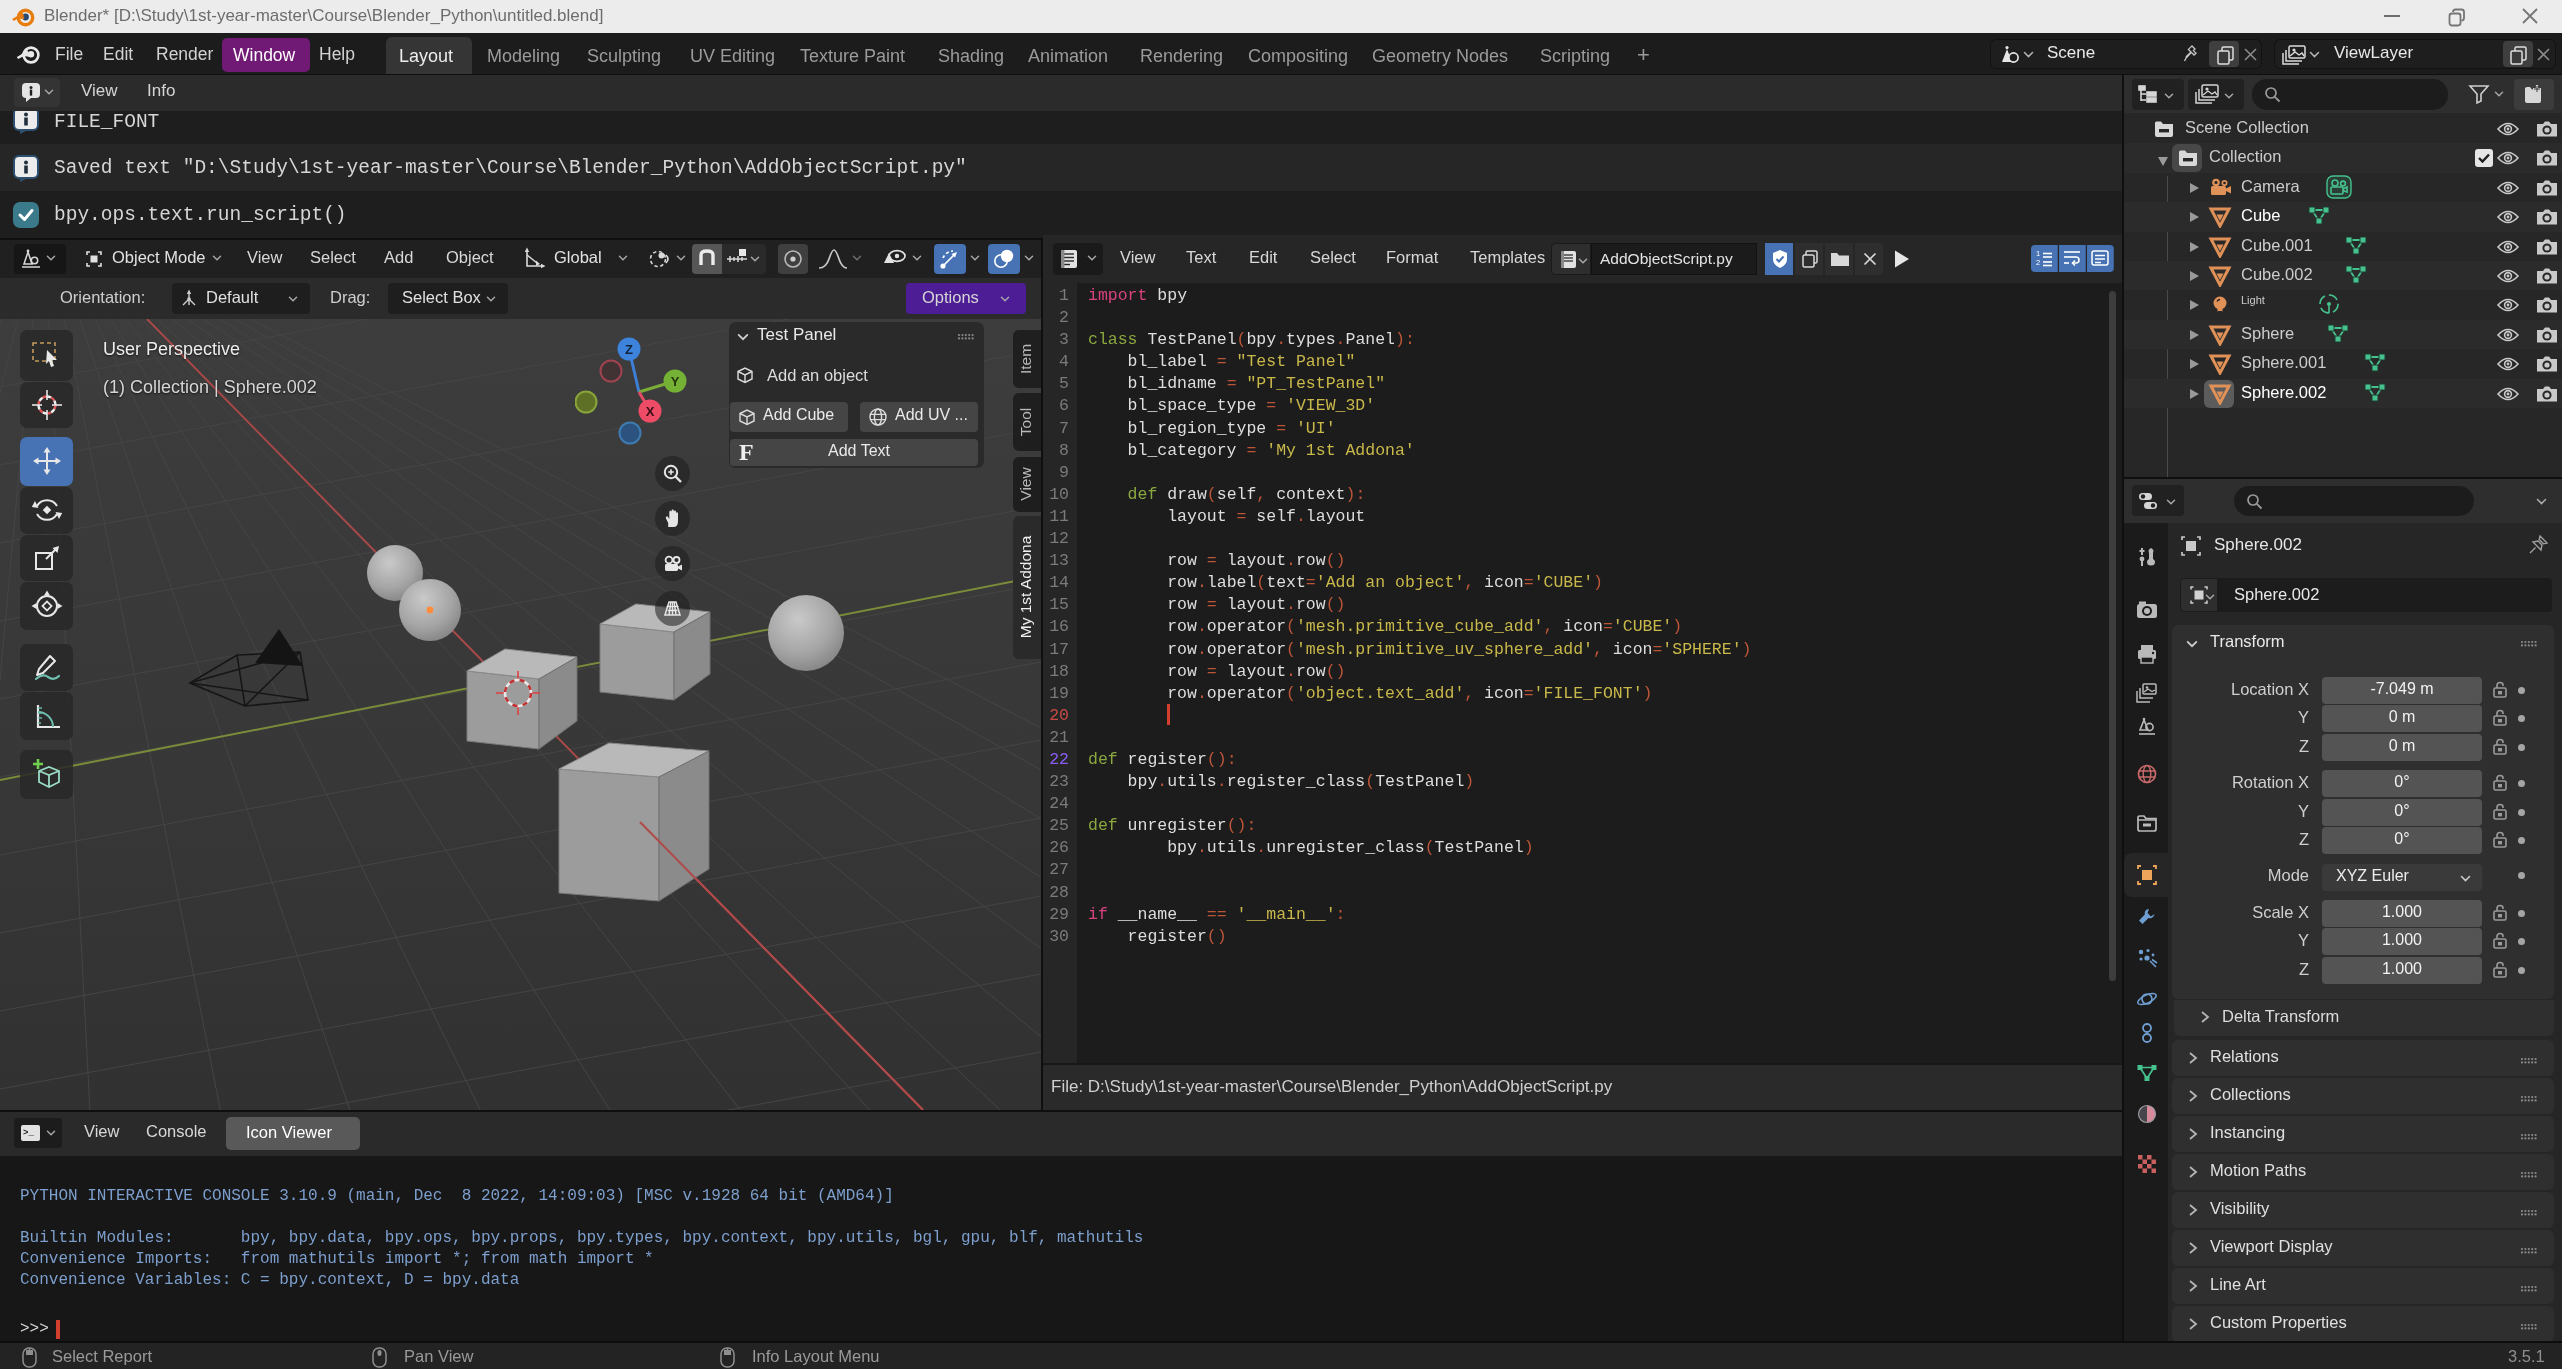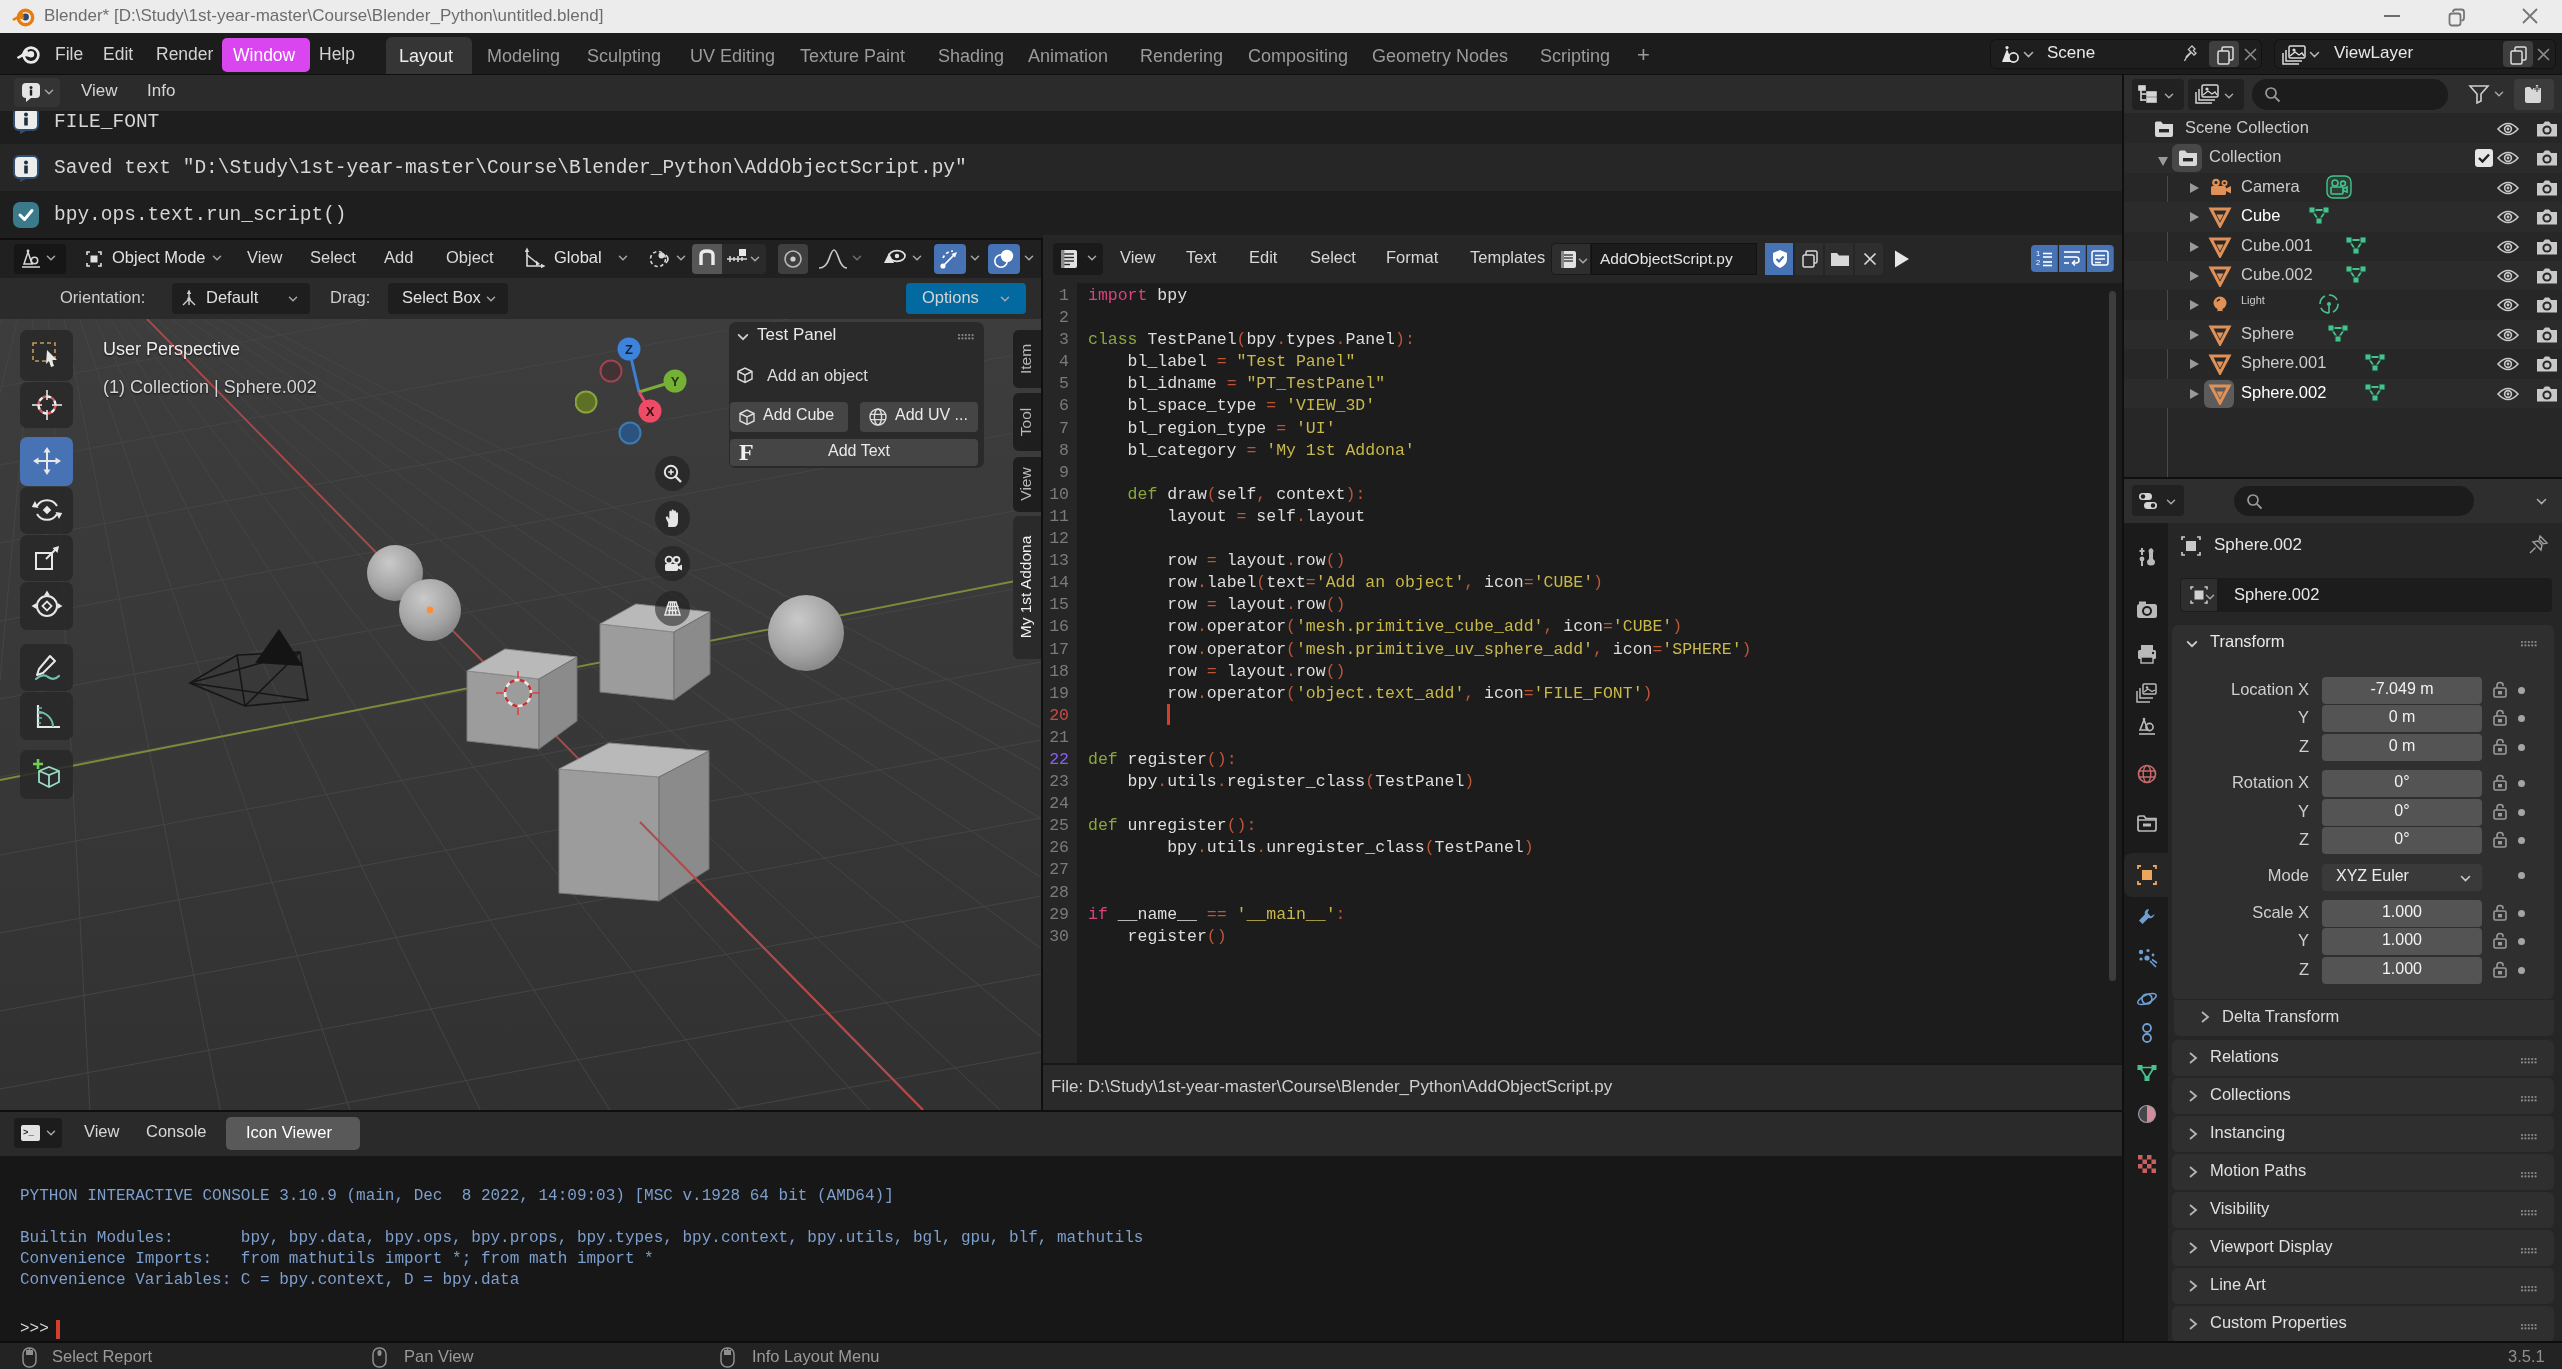--- a/index.html
+++ b/index.html
@@ -28,21 +28,21 @@
     <svg style="position:absolute;left:16px;top:10px" width="26" height="24" viewBox="0 0 26 24">
 <circle cx="15" cy="12" r="7.4" fill="none" stroke="#e9e9e9" stroke-width="2.6"></circle>
 <circle cx="15" cy="11.3" r="3.2" fill="#e9e9e9"></circle>
 <path d="M2 14 L11 6.5 L13 10.5 Z" fill="#e9e9e9"></path>
 <path d="M1.5 15 Q7 11 13 12.5" stroke="#e9e9e9" stroke-width="2.4" fill="none"></path>
 </svg>
     <div style="position:absolute;left:55px;top:11px;white-space:nowrap;font-size:17.5px;color:#d2d2d2">File</div>
     <div style="position:absolute;left:103px;top:11px;white-space:nowrap;font-size:17.5px;color:#d2d2d2">Edit</div>
     <div style="position:absolute;left:156px;top:11px;white-space:nowrap;font-size:17.5px;color:#d2d2d2">Render</div>
     <div style="position:absolute;left:319px;top:11px;white-space:nowrap;font-size:17.5px;color:#d2d2d2">Help</div>
-    <div style="position:absolute;left:222px;top:5px;width:88px;height:34px;background:#d946ef;border-radius:5px">
+    <div style="position:absolute;left:222px;top:5px;width:88px;height:34px;background:#701a75;border-radius:5px">
       <div style="position:absolute;left:11px;top:7px;white-space:nowrap;font-size:17.5px;color:#fff">Window</div>
     </div>
     <div style="position:absolute;left:386px;top:4px;width:86px;height:37px;background:#353535;border-radius:6px 6px 0 0"></div>
     <div style="position:absolute;left:399px;top:13px;white-space:nowrap;font-size:18px;color:#ececec">Layout</div>
     <div style="position:absolute;left:487px;top:13px;white-space:nowrap;font-size:18px;color:#9b9b9b">Modeling</div>
     <div style="position:absolute;left:587px;top:13px;white-space:nowrap;font-size:18px;color:#9b9b9b">Sculpting</div>
     <div style="position:absolute;left:690px;top:13px;white-space:nowrap;font-size:18px;color:#9b9b9b">UV Editing</div>
     <div style="position:absolute;left:800px;top:13px;white-space:nowrap;font-size:18px;color:#9b9b9b">Texture Paint</div>
     <div style="position:absolute;left:938px;top:13px;white-space:nowrap;font-size:18px;color:#9b9b9b">Shading</div>
     <div style="position:absolute;left:1028px;top:13px;white-space:nowrap;font-size:18px;color:#9b9b9b">Animation</div>
@@ -533,21 +533,21 @@
           <path d="M1.5 2.5 L5.5 6.5 L9.5 2.5" stroke="#a8a8a8" stroke-width="1.6" fill="none" stroke-linecap="round"></path>
         </svg>
       </div>
       <div style="position:absolute;left:330px;top:10px;white-space:nowrap;font-size:16.5px;color:#cfcfcf">Drag:</div>
       <div style="position:absolute;left:388px;top:5px;width:120px;height:31px;background:#1e1e1e;border-radius:4px">
         <div style="position:absolute;left:14px;top:5px;white-space:nowrap;font-size:16.5px;color:#e0e0e0">Select Box</div>
         <svg style="position:absolute;left:98px;top:12px" width="10" height="8" viewBox="0 0 11 9">
           <path d="M1.5 2.5 L5.5 6.5 L9.5 2.5" stroke="#a8a8a8" stroke-width="1.6" fill="none" stroke-linecap="round"></path>
         </svg>
       </div>
-      <div style="position:absolute;left:906px;top:5px;width:120px;height:31px;background:#0369a1;border-radius:4px">
+      <div style="position:absolute;left:906px;top:5px;width:120px;height:31px;background:#4c1d95;border-radius:4px">
         <div style="position:absolute;left:16px;top:5px;white-space:nowrap;font-size:16.5px;color:#d5d5d5">Options</div>
         <svg style="position:absolute;left:94px;top:12px" width="10" height="8" viewBox="0 0 11 9">
           <path d="M1.5 2.5 L5.5 6.5 L9.5 2.5" stroke="#a8a8a8" stroke-width="1.6" fill="none" stroke-linecap="round"></path>
         </svg>
       </div>
     </div>
   </div>
 <div style="position:absolute;left:1043px;top:235px;width:1079px;height:875px;overflow:hidden">
     <div style="position:absolute;left:0px;top:0px;width:1079px;height:875px;background:#1c1c1c"></div>
     <div style="position:absolute;left:0px;top:0px;width:1079px;height:48px;">

